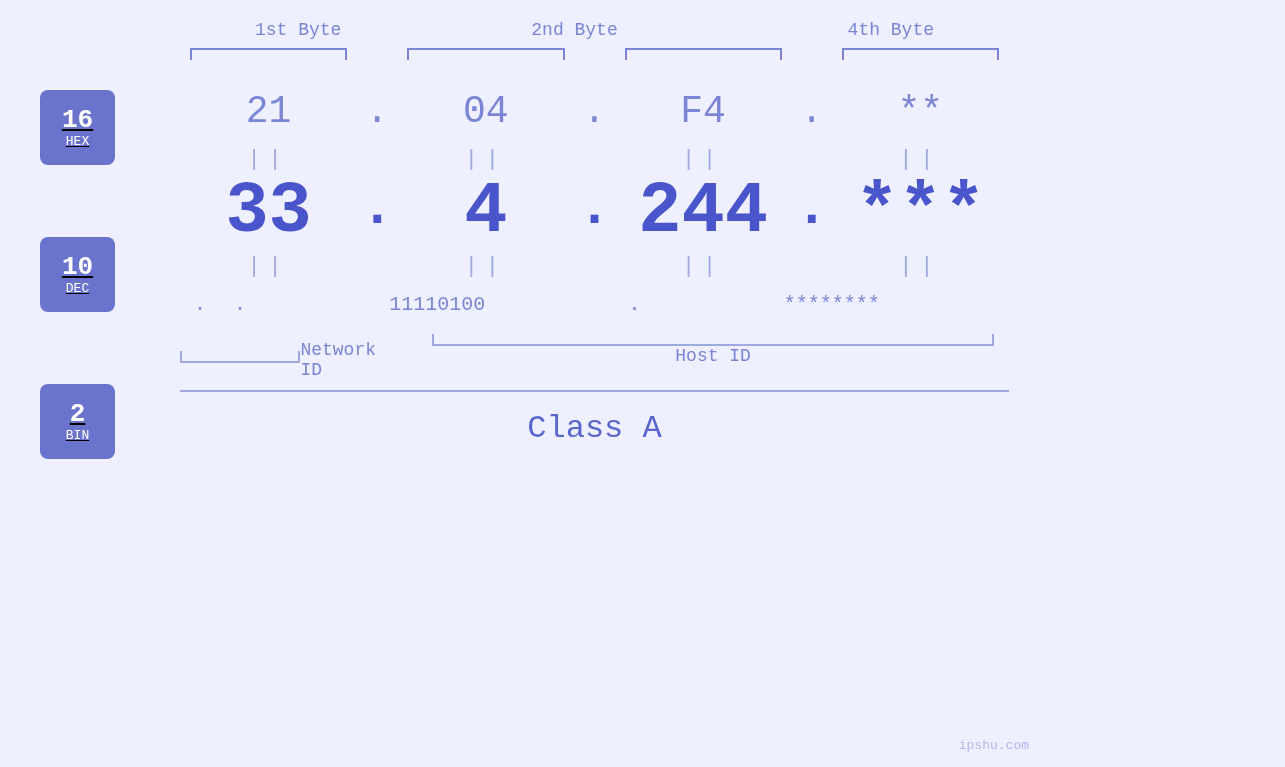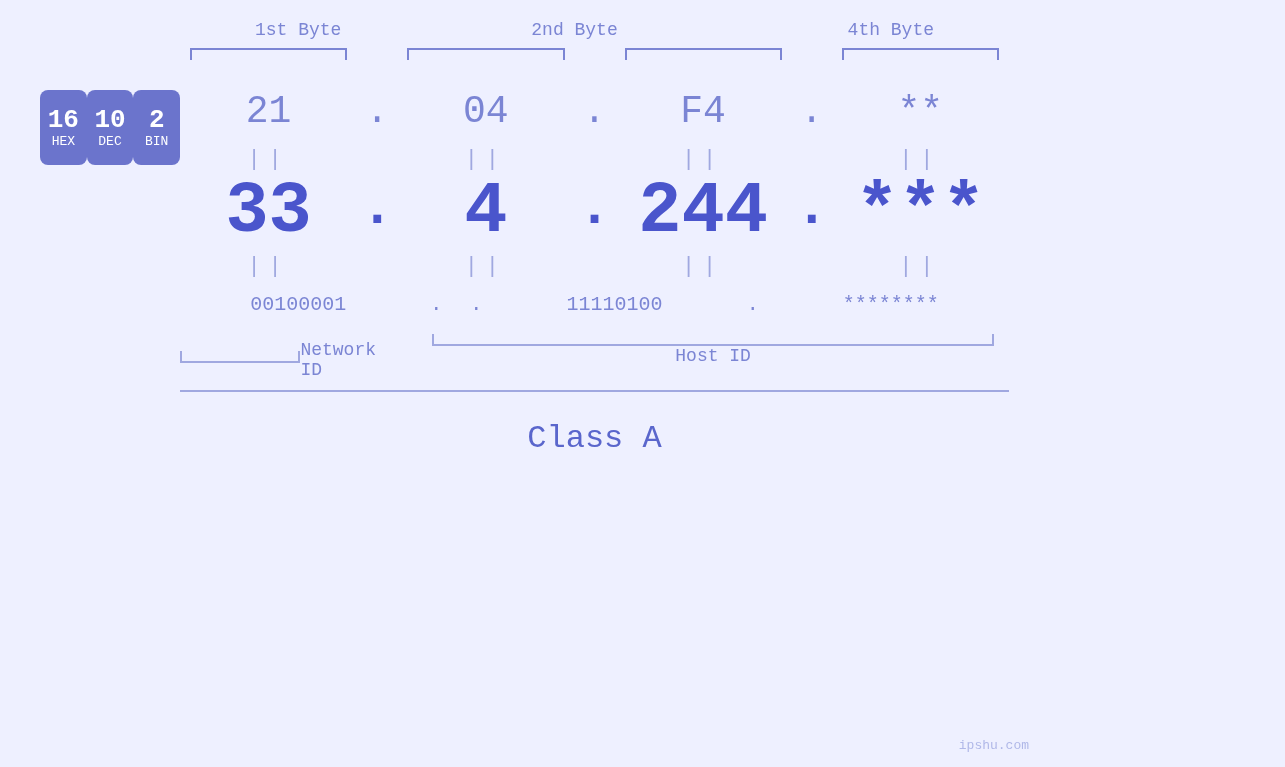--- a/index.html
+++ b/index.html
@@ -58,24 +58,25 @@
     .main-grid {
       display: flex;
       width: 100%;
       align-items: flex-start;
       flex: 1;
     }
 
     
     .badges-col {
       display: flex;
-      flex-direction: row;
-      gap: 0px;
+      flex-direction: column;
+      gap: 12px;
       width: 140px;
       padding-top: 10px;
+      text-decoration: underline;
     }
 
     .badge {
       width: 75px;
       height: 75px;
       background-color: #6b74cc;
       border-radius: 8px;
       display: flex;
       flex-direction: column;
       align-items: center;
@@ -177,21 +178,21 @@
     }
     .bin-row .dot-cell {
       color: #7b85d4;
       font-size: 20px;
     }
 
     .class-row {
       border-top: 2px solid #a0a8e0;
       margin-top: 10px;
       text-align: center;
-      padding-top: 28px;
+      padding-top: 18px;
       color: #5a66cc;
       font-size: 32px;
       font-family: 'Courier New', Courier, monospace;
       width: 100%;
     }
 
     .watermark {
       position: absolute;
       bottom: 14px;
       right: 20px;
@@ -293,23 +294,20 @@
         <div class="equals-cell">||</div>
         <div class="equals-dot-cell"></div>
         <div class="equals-cell">||</div>
         <div class="equals-dot-cell"></div>
         <div class="equals-cell">||</div>
         <div class="equals-dot-cell"></div>
         <div class="equals-cell">||</div>
       </div>
 
       <div class="row-section bin-row">
-        <div class="byte-cell">
-          <span class="bin-value">00100001</span>
-        </div>
         <div class="dot-cell" style="color:#7b85d4;font-size:20px;">.</div>
         <div class="dot-cell" style="color:#7b85d4;font-size:20px;">.</div>
         <div class="byte-cell">
           <span class="bin-value">11110100</span>
         </div>
         <div class="dot-cell" style="color:#7b85d4;font-size:20px;">.</div>
         <div class="byte-cell">
           <span class="bin-value">********</span>
         </div>
       </div>

